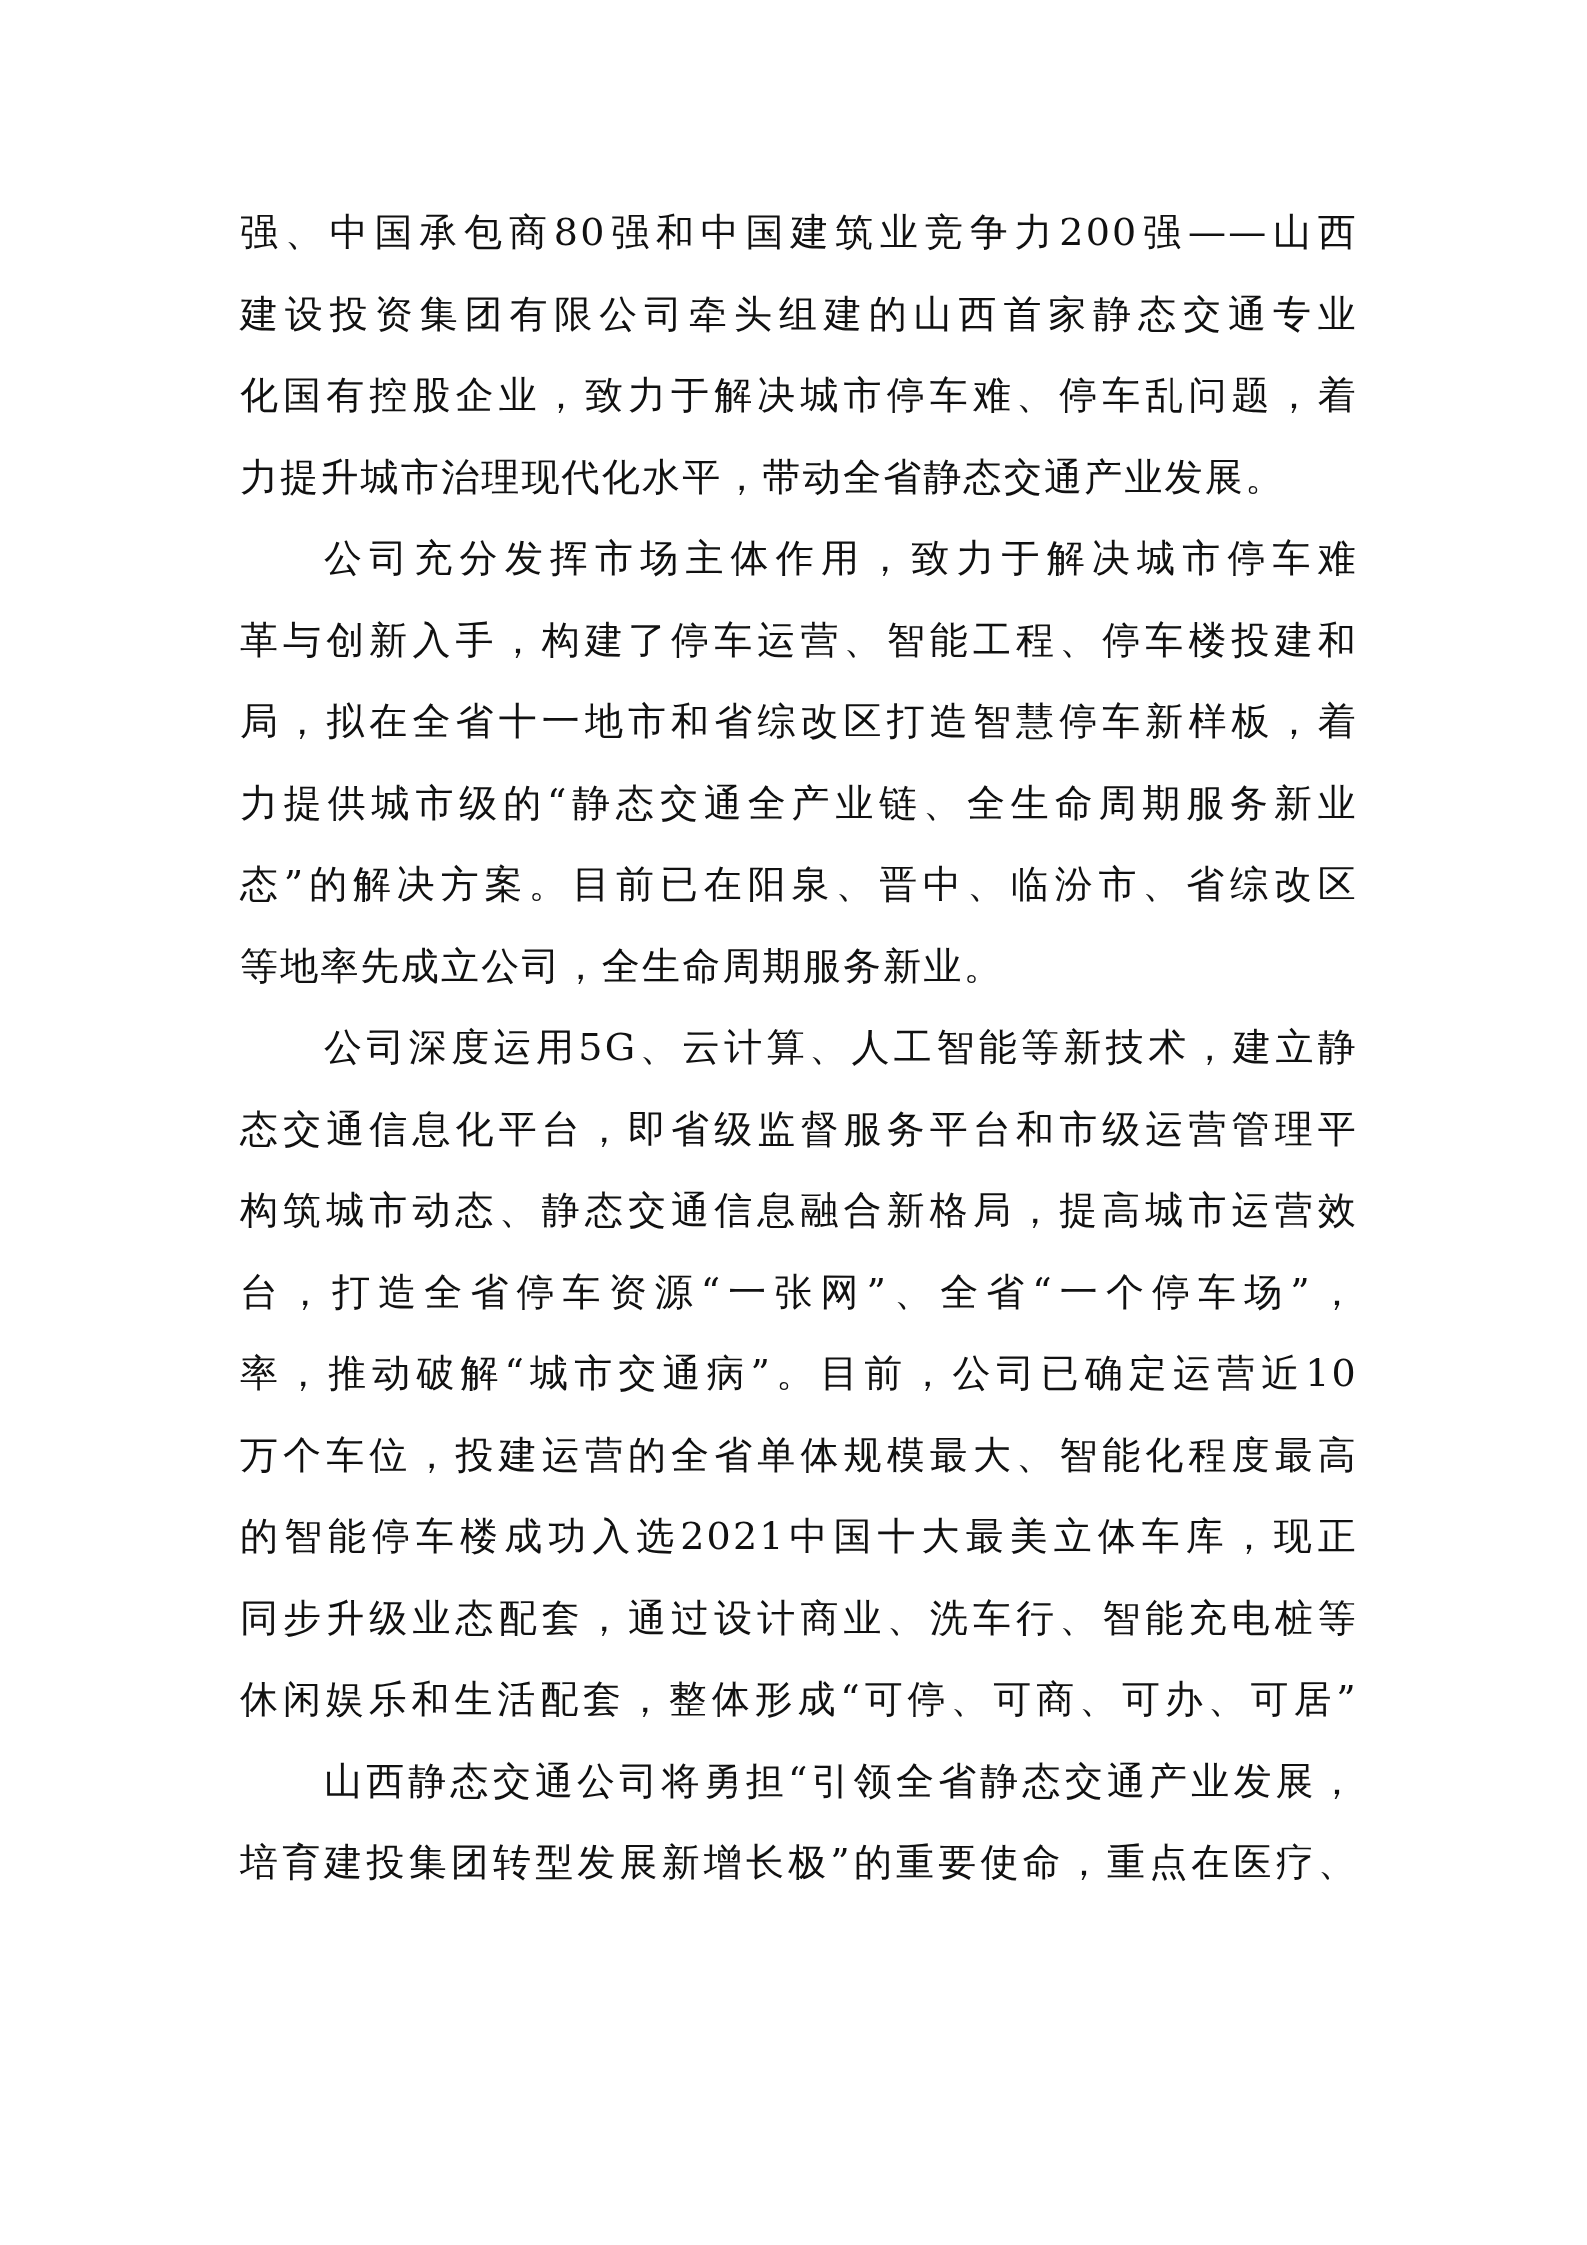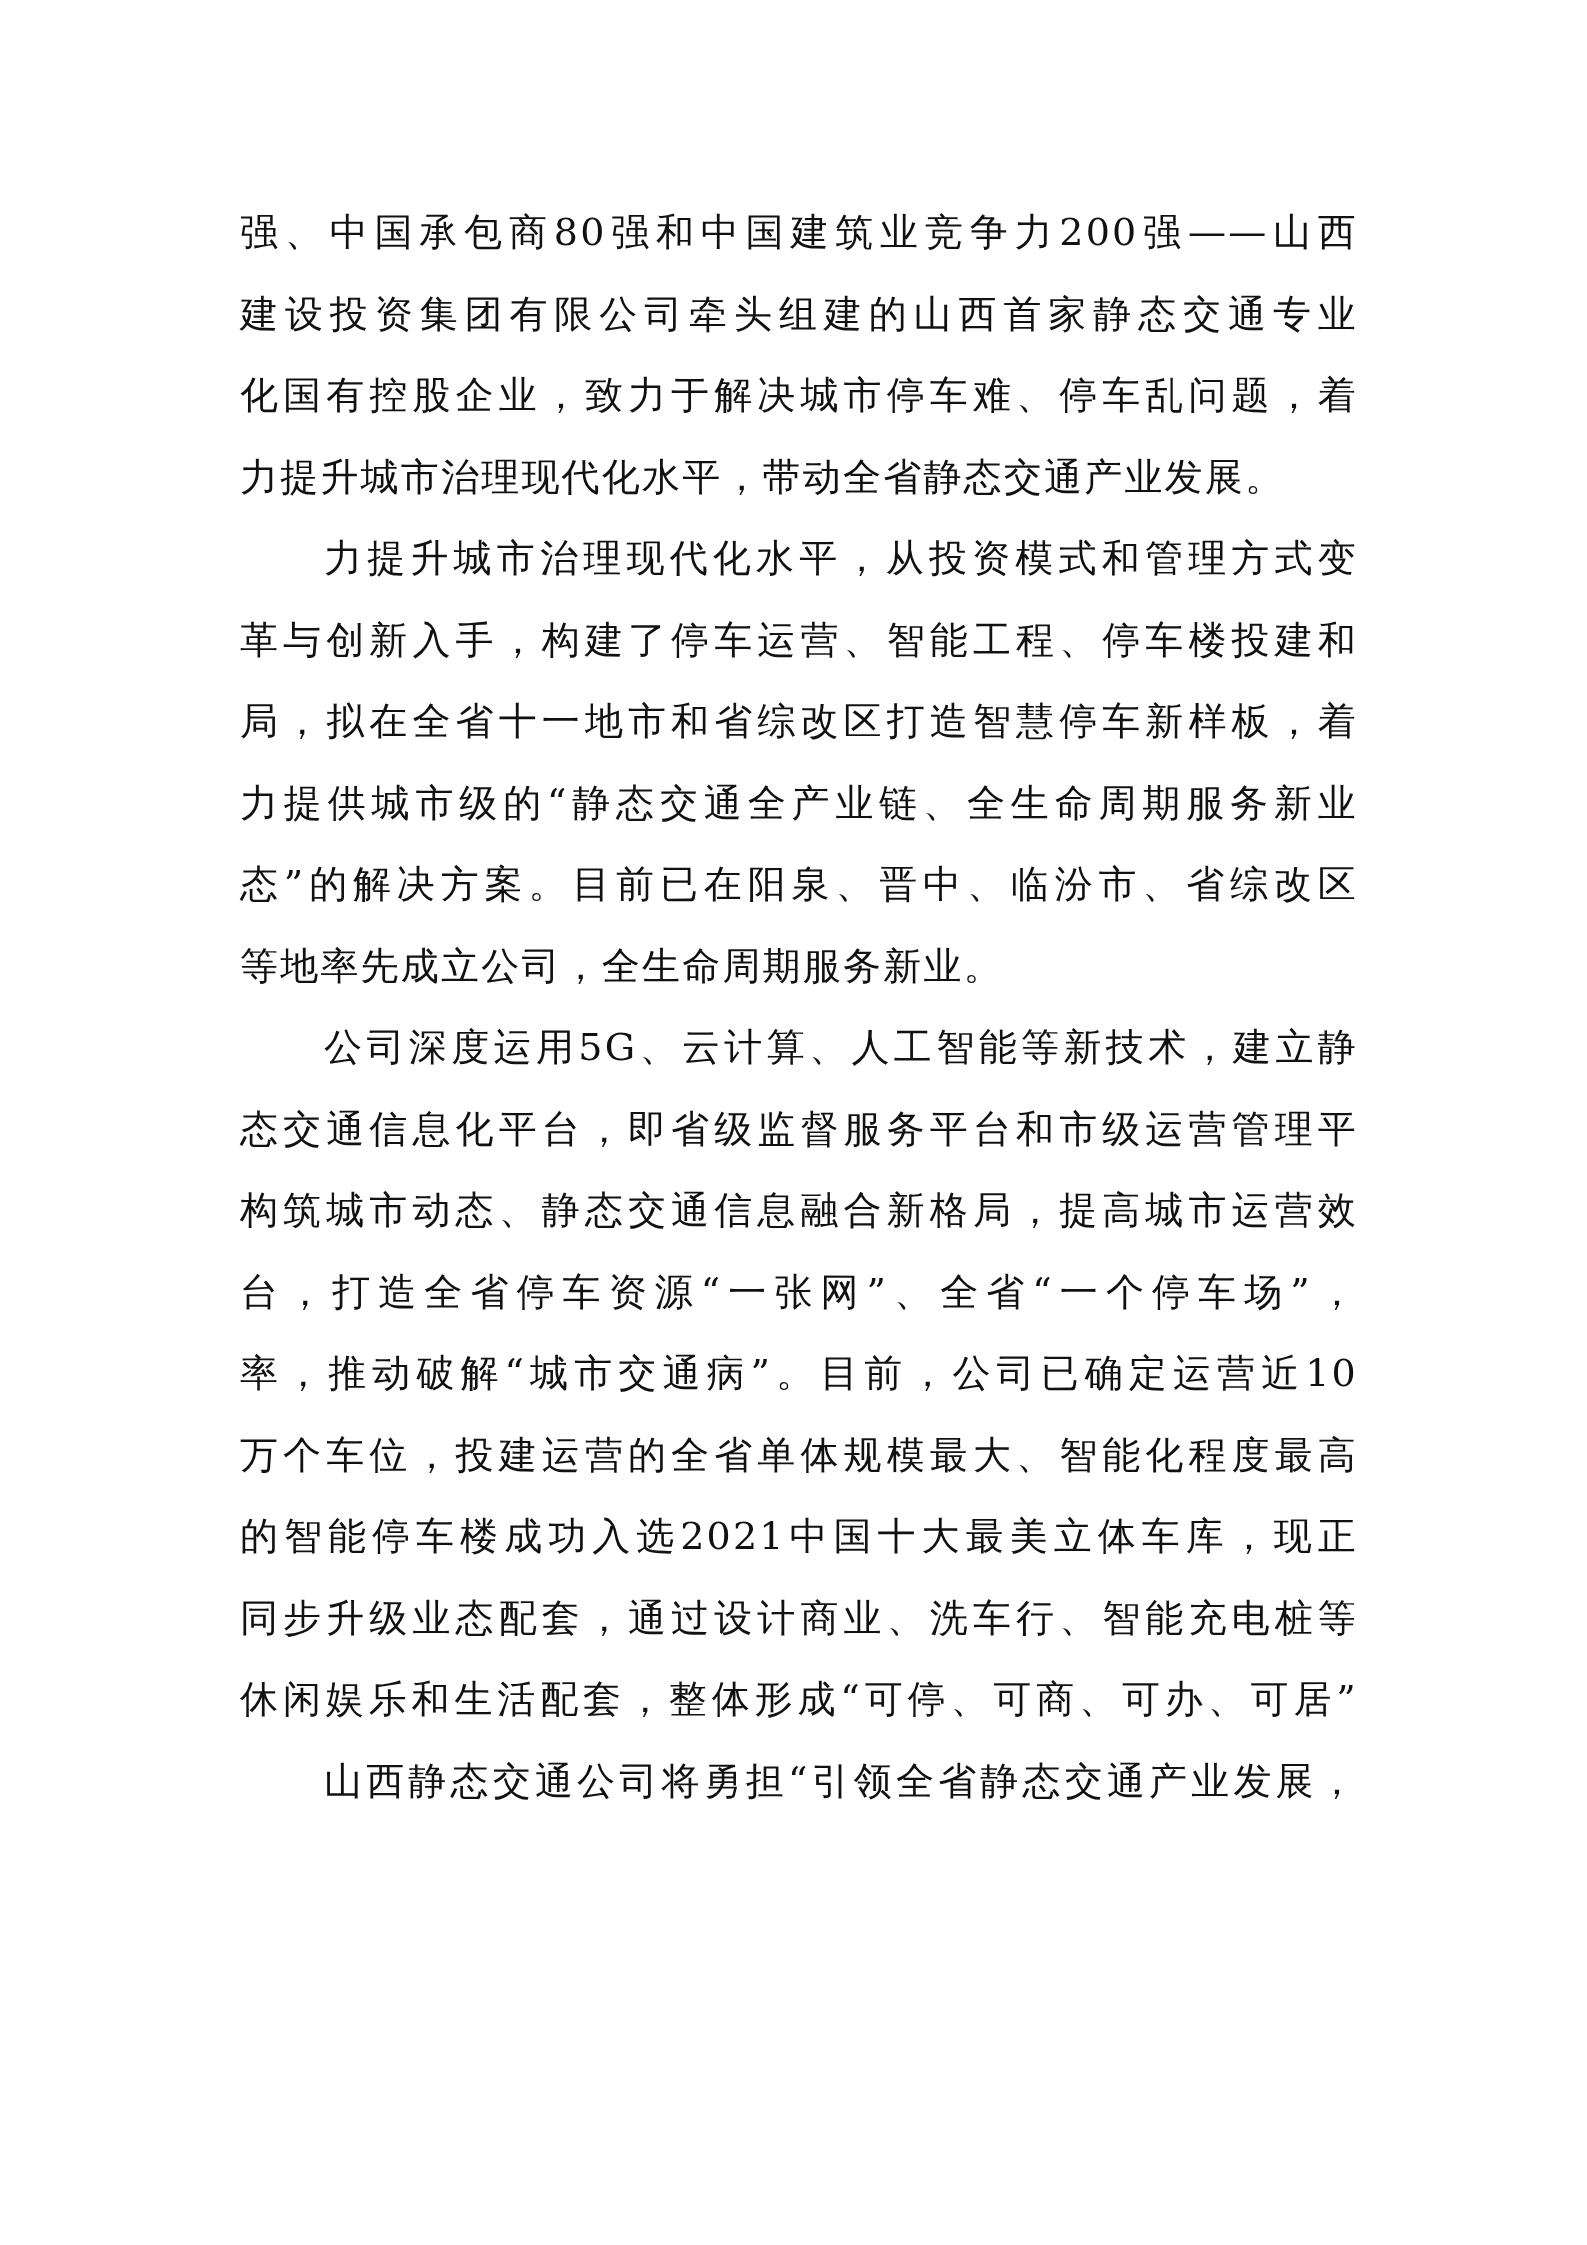--- a/index.html
+++ b/index.html
@@ -43,21 +43,21 @@
 <div class="page">
 
   <div class="paragraph">
     <div class="line">强、中国承包商80强和中国建筑业竞争力200强——山西</div>
     <div class="line">建设投资集团有限公司牵头组建的山西首家静态交通专业</div>
     <div class="line">化国有控股企业，致力于解决城市停车难、停车乱问题，着</div>
     <div class="line last">力提升城市治理现代化水平，带动全省静态交通产业发展。</div>
   </div>
 
   <div class="paragraph">
-    <div class="line indent">力提升城市治理现代化水平，从投资模式和管理方式变</div>
+    <div class="line indent">公司充分发挥市场主体作用，致力于解决城市停车难</div>
     <div class="line">革与创新入手，构建了停车运营、智能工程、停车楼投建和</div>
     <div class="line">局，拟在全省十一地市和省综改区打造智慧停车新样板，着</div>
     <div class="line">力提供城市级的“静态交通全产业链、全生命周期服务新业</div>
     <div class="line">态”的解决方案。目前已在阳泉、晋中、临汾市、省综改区</div>
     <div class="line last">等地率先成立公司，全生命周期服务新业。</div>
   </div>
 
   <div class="paragraph">
     <div class="line indent">公司深度运用5G、云计算、人工智能等新技术，建立静</div>
     <div class="line">态交通信息化平台，即省级监督服务平台和市级运营管理平</div>
@@ -65,15 +65,16 @@
     <div class="line">台，打造全省停车资源“一张网”、全省“一个停车场”，</div>
     <div class="line">率，推动破解“城市交通病”。目前，公司已确定运营近10</div>
     <div class="line">万个车位，投建运营的全省单体规模最大、智能化程度最高</div>
     <div class="line">的智能停车楼成功入选2021中国十大最美立体车库，现正</div>
     <div class="line">同步升级业态配套，通过设计商业、洗车行、智能充电桩等</div>
     <div class="line">休闲娱乐和生活配套，整体形成“可停、可商、可办、可居”</div>
   </div>
 
   <div class="paragraph">
     <div class="line indent">山西静态交通公司将勇担“引领全省静态交通产业发展，</div>
+    <div class="line">培育建投集团转型发展新增长极”的重要使命，重点在医疗、</div>
   </div>
 
 </div>
 
 </body></html>

